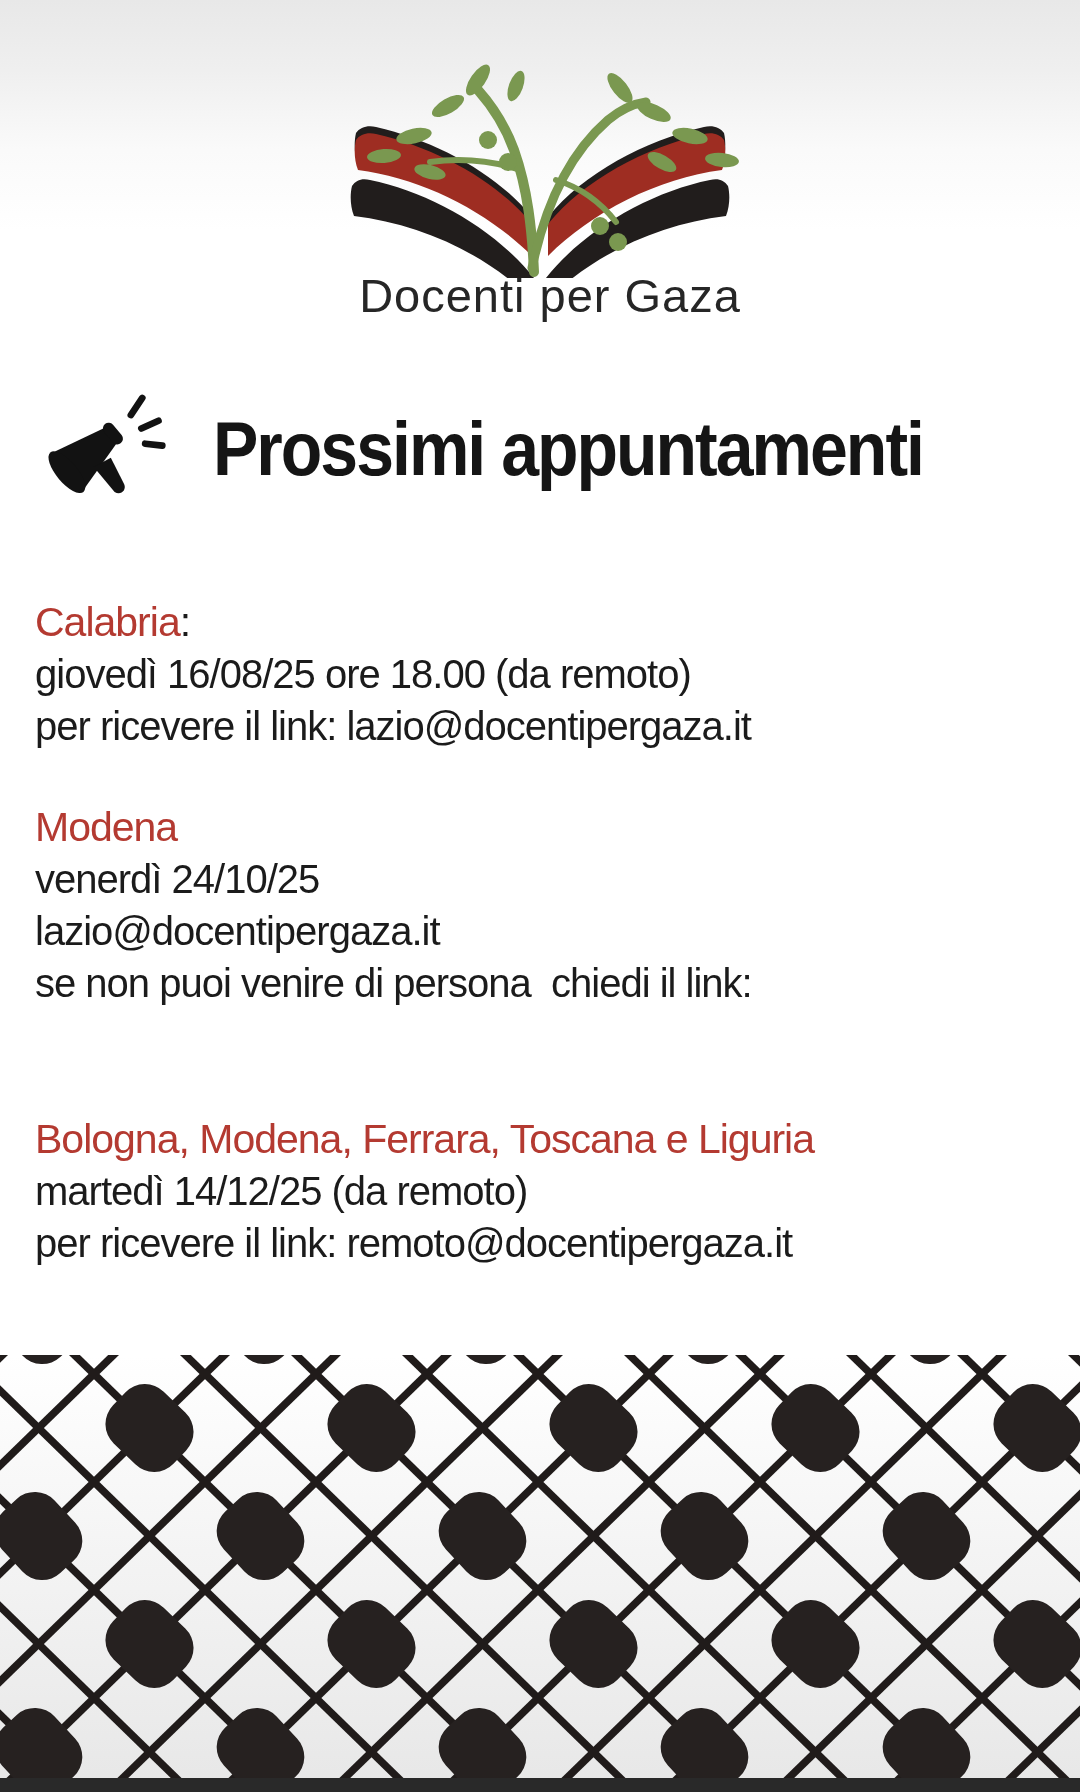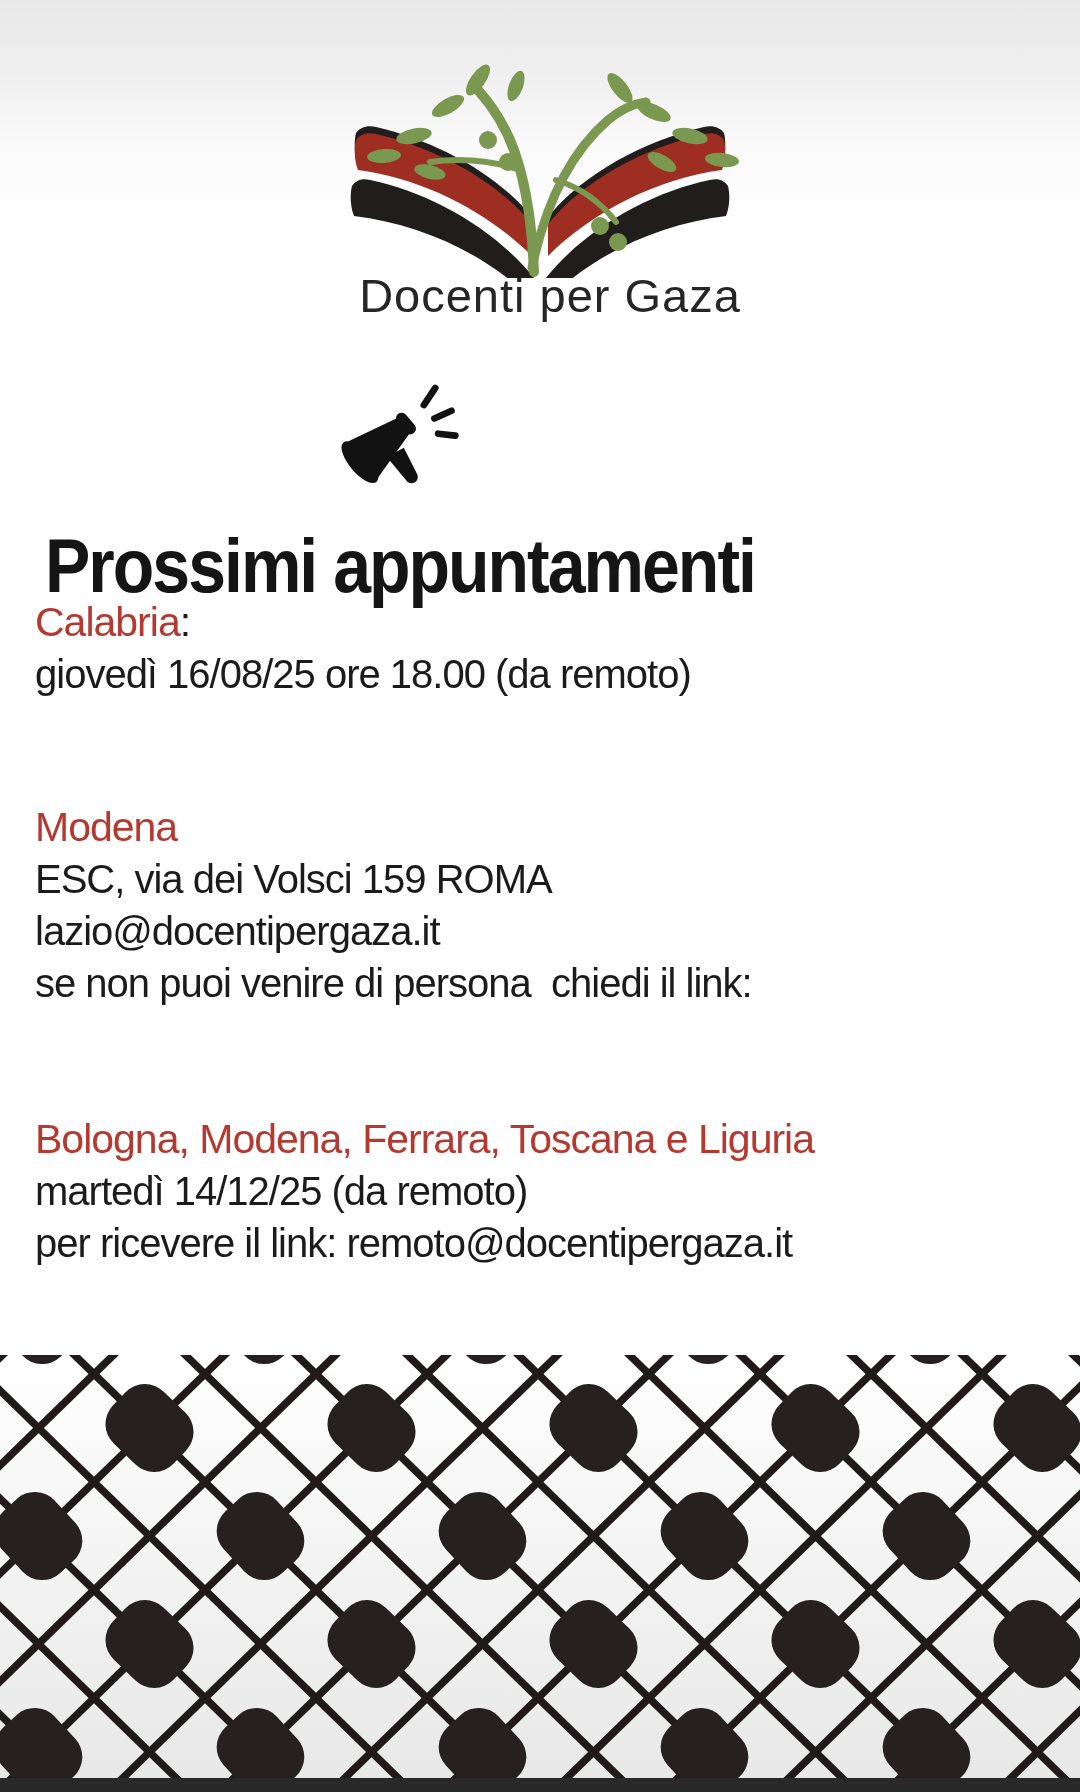--- a/index.html
+++ b/index.html
@@ -8,21 +8,21 @@
     background:linear-gradient(180deg,#e8e8e8 0px,#efefef 70px,#fafafa 150px,#ffffff 230px,#ffffff 100%);
     font-family:Liberation Sans, sans-serif;
   }
   
   .logo-svg{position:absolute;left:310px;top:20px;width:460px;height:258px;}
   .logo-caption{
     position:absolute;left:0;right:0;top:268px;text-align:center;
     font-size:47px;color:#262626;letter-spacing:1px;transform:translateX(10px);
   }
   
-  .title-row{position:absolute;left:45px;top:378px;height:140px;display:flex;align-items:center;gap:28px;flex-direction:column;}
+  .title-row{position:absolute;left:45px;top:378px;height:140px;display:flex;align-items:center;gap:44px;}
   .megaphone{width:124px;height:120px;flex:0 0 auto;}
   .page-title{
     margin:0;font-size:68px;font-weight:600;color:#151515;letter-spacing:-2px;
     transform:scaleY(1.12);transform-origin:left center;white-space:nowrap;
   }
   
   .section{position:absolute;left:35px;right:10px;margin-top:24px;}
   .section .line{font-size:40px;line-height:52px;color:#1b1b1b;letter-spacing:-1px;white-space:pre;}
   .section .heading{font-size:41px;line-height:52px;letter-spacing:-1px;white-space:pre;}
   .heading .hd{color:var(--accent,#b43a31);}
@@ -96,25 +96,26 @@
         <line x1="101" y1="42" x2="119" y2="34"></line>
         <line x1="105" y1="58" x2="123" y2="60"></line>
       </g>
     </svg>
     <h1 class="page-title">Prossimi appuntamenti</h1>
   </div>
 
   <div class="section sec-0">
     <div class="heading"><span class="hd">Calabria</span><span class="sx">:</span></div>
     <div class="line">giovedì 16/08/25 ore 18.00 (da remoto)</div>
+    <div class="line">per ricevere il link: lazio@docentipergaza.it</div>
   </div>
 
   <div class="section sec-1">
     <div class="heading"><span class="hd">Modena</span><span class="sx"></span></div>
-    <div class="line">ESC, via dei Volsci 159 ROMA</div>
+    <div class="line">venerdì 24/10/25</div>
     <div class="line">lazio@docentipergaza.it</div>
     <div class="line">se non puoi venire di persona  chiedi il link:</div>
   </div>
 
   <div class="section sec-2">
     <div class="heading"><span class="hd">Bologna, Modena, Ferrara, Toscana e Liguria</span><span class="sx"></span></div>
     <div class="line">martedì 14/12/25 (da remoto)</div>
     <div class="line">per ricevere il link: remoto@docentipergaza.it</div>
   </div>
 

